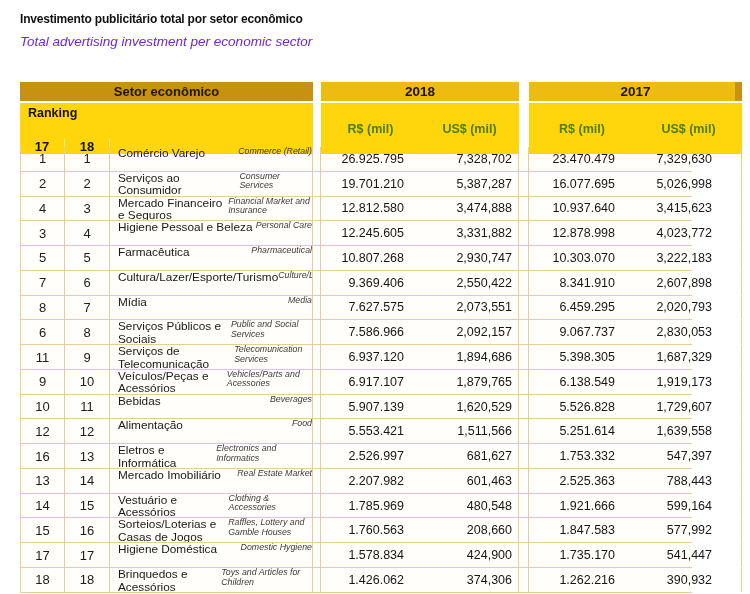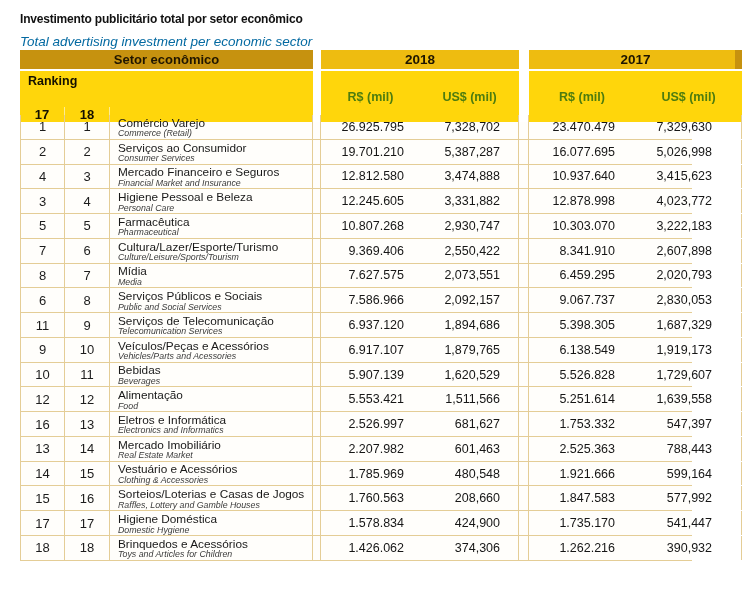--- a/index.html
+++ b/index.html
@@ -10,22 +10,22 @@
     --ink:#1c1c1c;
   }
   *{box-sizing:border-box;margin:0;padding:0}
   html,body{background:#fff;}
   body{
     width:750px;height:594px;overflow:hidden;
     font-family:"Liberation Sans",sans-serif;color:var(--ink);
   }
   .page{padding:8px 8px 0 20px;}
   .title{font-size:12px;font-weight:bold;color:#111;line-height:23px;letter-spacing:-0.2px;}
-  .subtitle{font-size:13.5px;font-style:italic;color:#0369a1;line-height:17px;margin-top:2px;}
-  .table{width:672px;}
+  .subtitle{font-size:13.5px;font-style:italic;color:#6d28d9;line-height:17px;margin-top:2px;}
+  .table{width:672px;margin-top:32px;}
 
   
   .hrow-a{
     display:grid;grid-template-columns:293px 8px 198px 10px 213px;
     height:21px;border-bottom:2px solid #fff;
   }
   .sector-head{
     background:var(--darkgold);color:#201600;font-weight:bold;font-size:13px;
     display:flex;align-items:center;justify-content:center;
   }
@@ -57,28 +57,28 @@
   
   .tbody{border-top:1px solid var(--tan);}
   .trow{
     display:grid;grid-template-columns:45px 45px 203px 8px 99px 99px 10px 106px 107px;
     height:24.78px;border-bottom:1px solid var(--tan);background:#fffefb;
   }
   .c{display:flex;align-items:center;}
   .rank{justify-content:center;font-size:13px;}
   .rank1{border-left:1px solid var(--tan);border-right:1px solid var(--tan);}
   .rank2{border-right:1px solid var(--tan);}
-  .sector{flex-direction:column;align-items:flex-start;justify-content:flex-end;
+  .sector{flex-direction:row;align-items:flex-start;justify-content:space-between;
     padding-left:8px;border-right:1px solid var(--tan);overflow:hidden;}
   .sector .pt{font-size:11.8px;line-height:12.5px;color:#181818;}
   .sector .en{font-size:8.8px;font-style:italic;line-height:9.5px;color:#3b3b3b;}
   .gapc{border-right:1px solid var(--tan);}
   .num{justify-content:flex-end;font-size:12.5px;color:#161616;}
   .n-r18{padding-right:16px;}
-  .n-u18{padding-right:18px;border-right:1px solid var(--tan);}
+  .n-u18{padding-right:6px;border-right:1px solid var(--tan);}
   .n-r17{padding-right:20px;}
   .n-u17{padding-right:29px;border-right:1px solid var(--tan);}
 </style>
 </head>
 <body>
 
 <div class="page">
   <div class="title">Investimento publicitário total por setor econômico</div>
   <div class="subtitle">Total advertising investment per economic sector</div>
 

